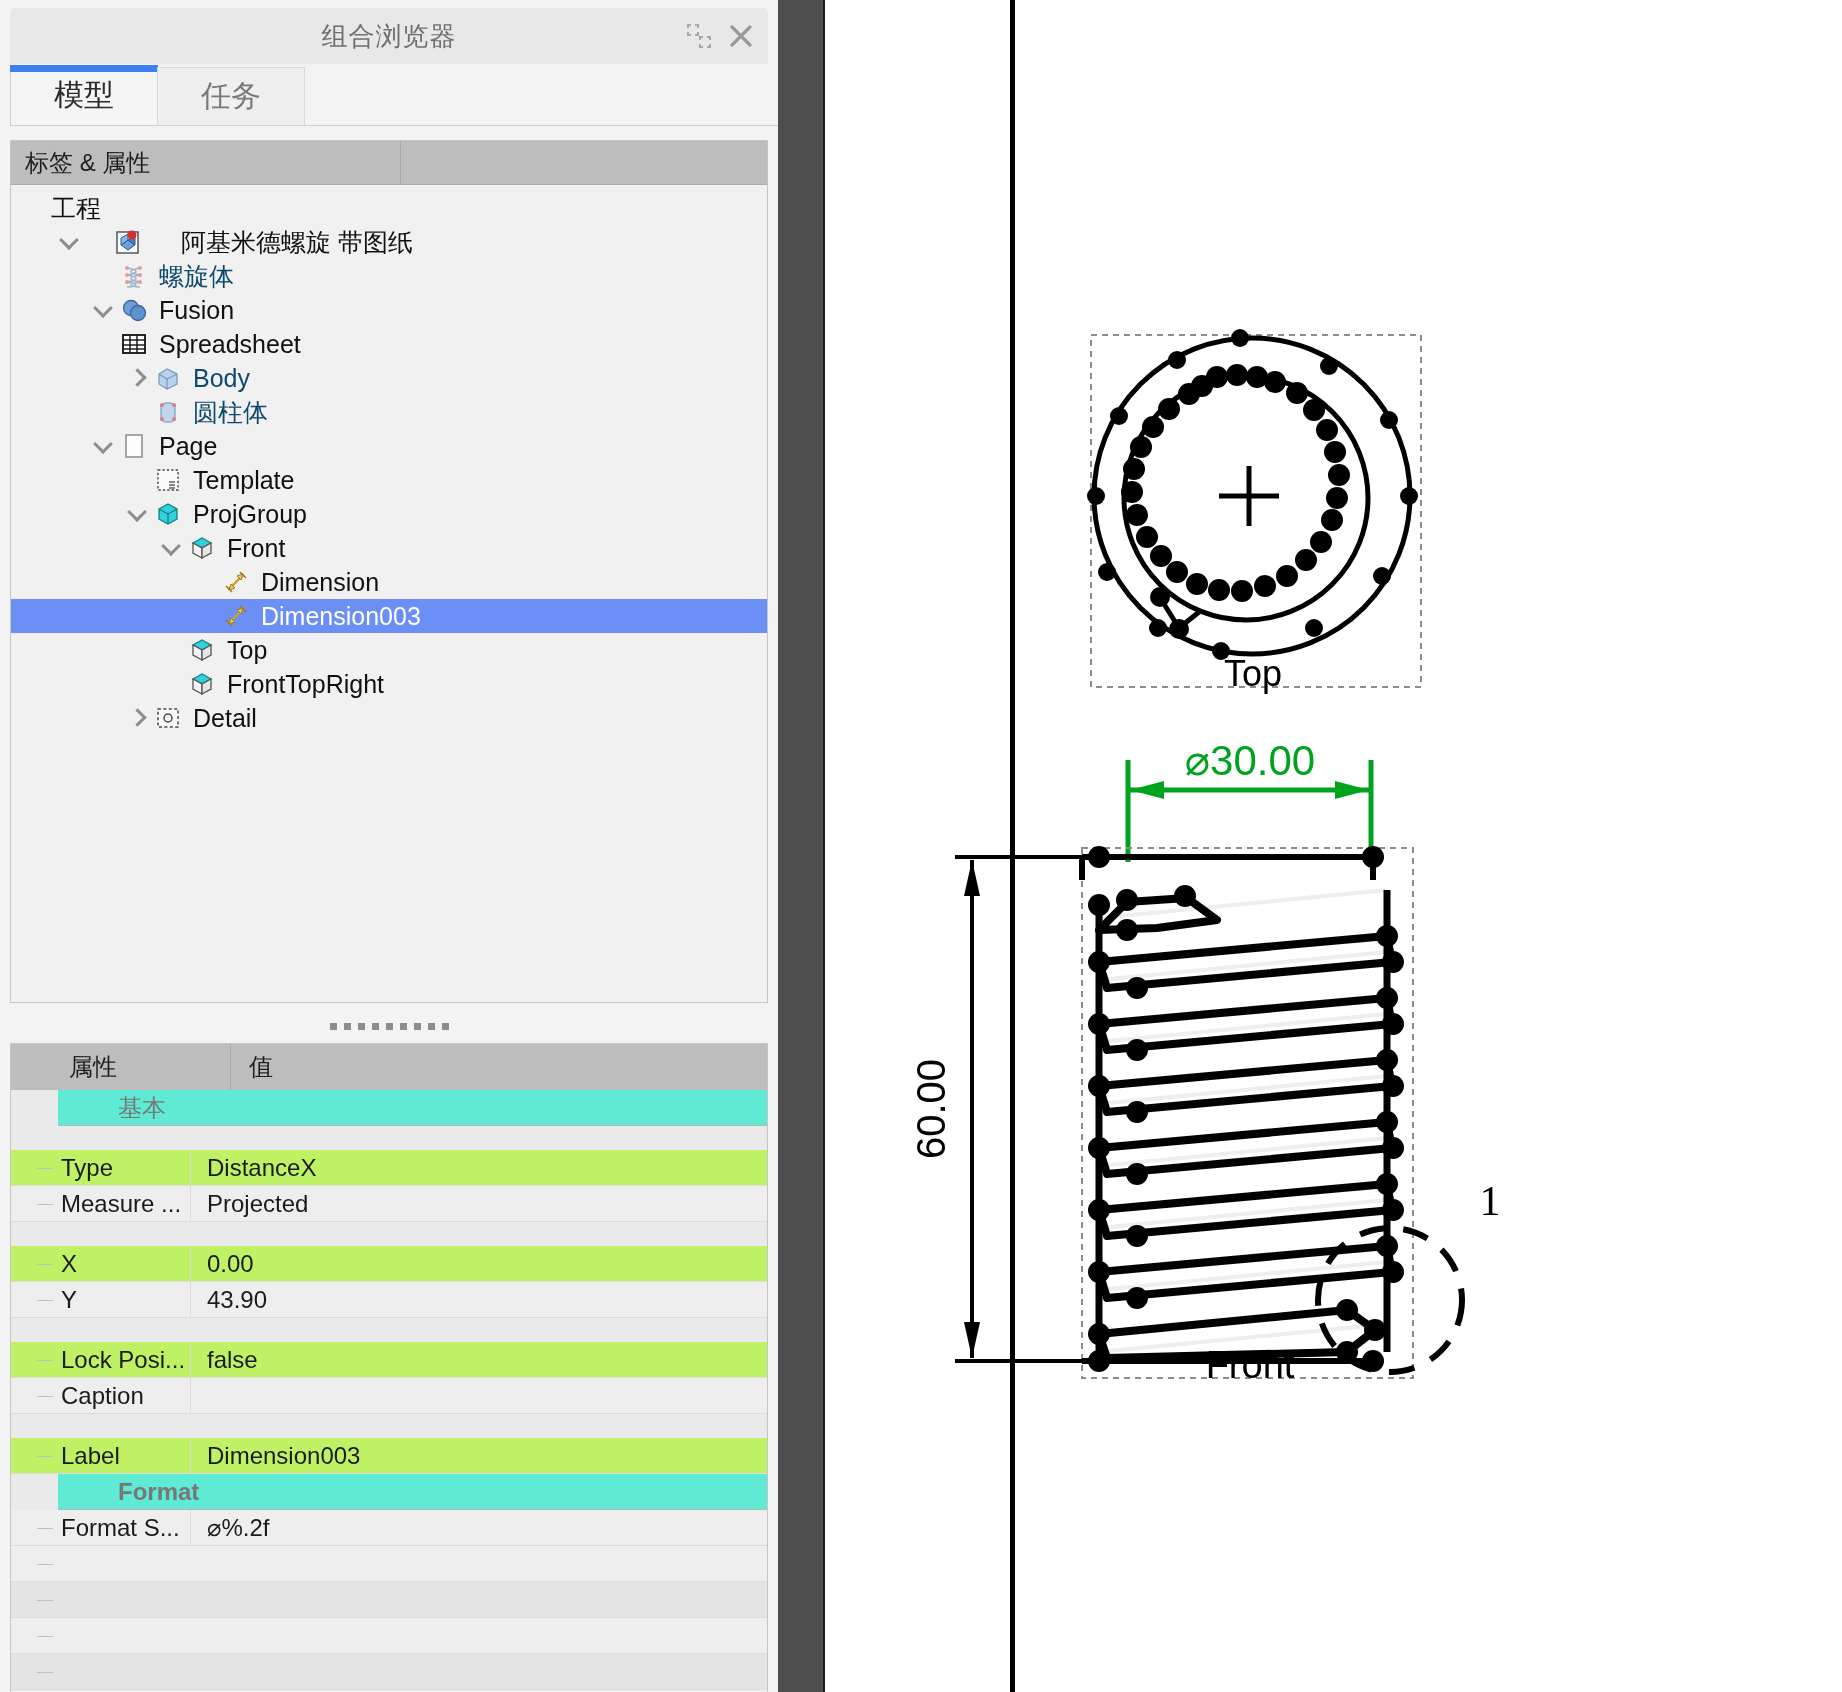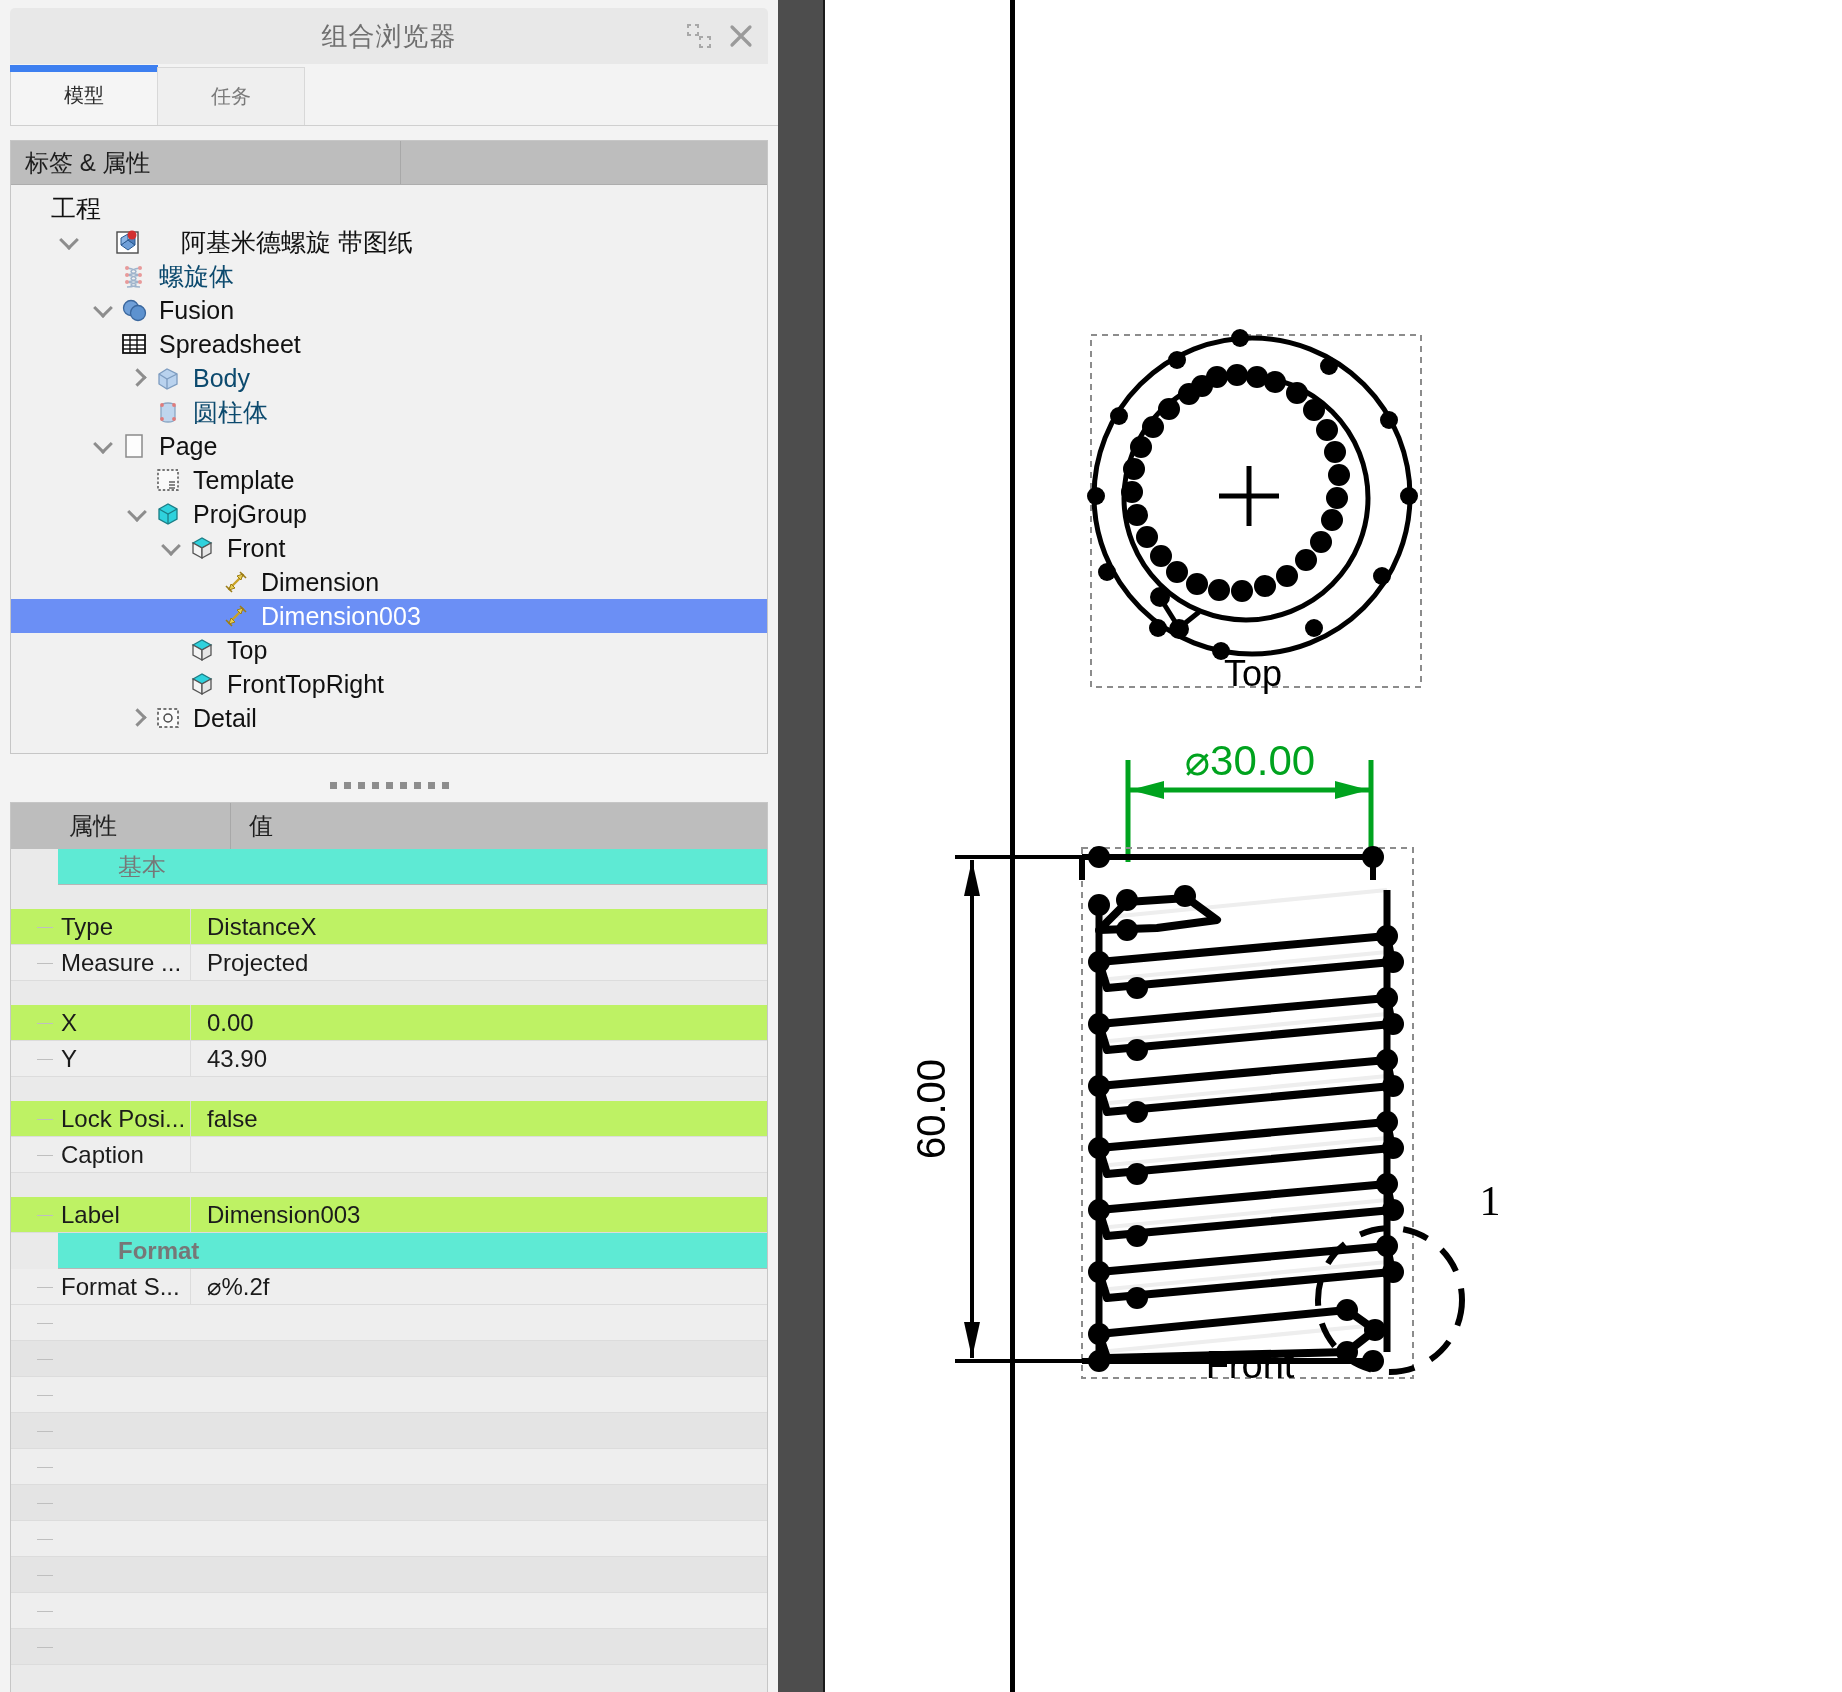--- a/index.html
+++ b/index.html
@@ -37,41 +37,41 @@
   
   #tabbar {
     display: flex; align-items: flex-end;
     height: 62px; margin-left: 10px;
     border-bottom: 1px solid #cfcfcf;
   }
   .tab {
     position: relative;
     height: 58px; min-width: 148px;
     display: flex; align-items: center; justify-content: center;
-    font-size: 20px; color: #7a7a7a;
+    font-size: 30px; color: #7a7a7a;
     background: #efefef;
     border: 1px solid #d8d8d8; border-bottom: none;
     margin-right: -1px;
   }
   .tab.active {
     background: #f5f5f5; color: #2c2c2c;
     height: 60px;
     border-color: #cfcfcf;
   }
   .tab.active::before {
     content:""; position: absolute; left: -1px; right: -1px; top: -1px;
     height: 7px; background: #3d7ff0;
   }
 
   
   #tree-wrap {
-    margin: 14px 10px 12px 10px;
+    margin: 14px 10px 4px 10px;
     background: #f1f1f1;
     border: 1px solid #c6c6c6;
-    height: 614px;
+    height: 863px;
     display: flex; flex-direction: column;
     overflow: hidden;
   }
   #tree-head {
     display: flex; height: 44px;
     background: #bdbdbd;
     border-bottom: 1px solid #adadad;
     flex: none;
   }
   #tree-head .th { display: flex; align-items: center; font-size: 24px; color: #1e1e1e; padding-left: 14px; }

